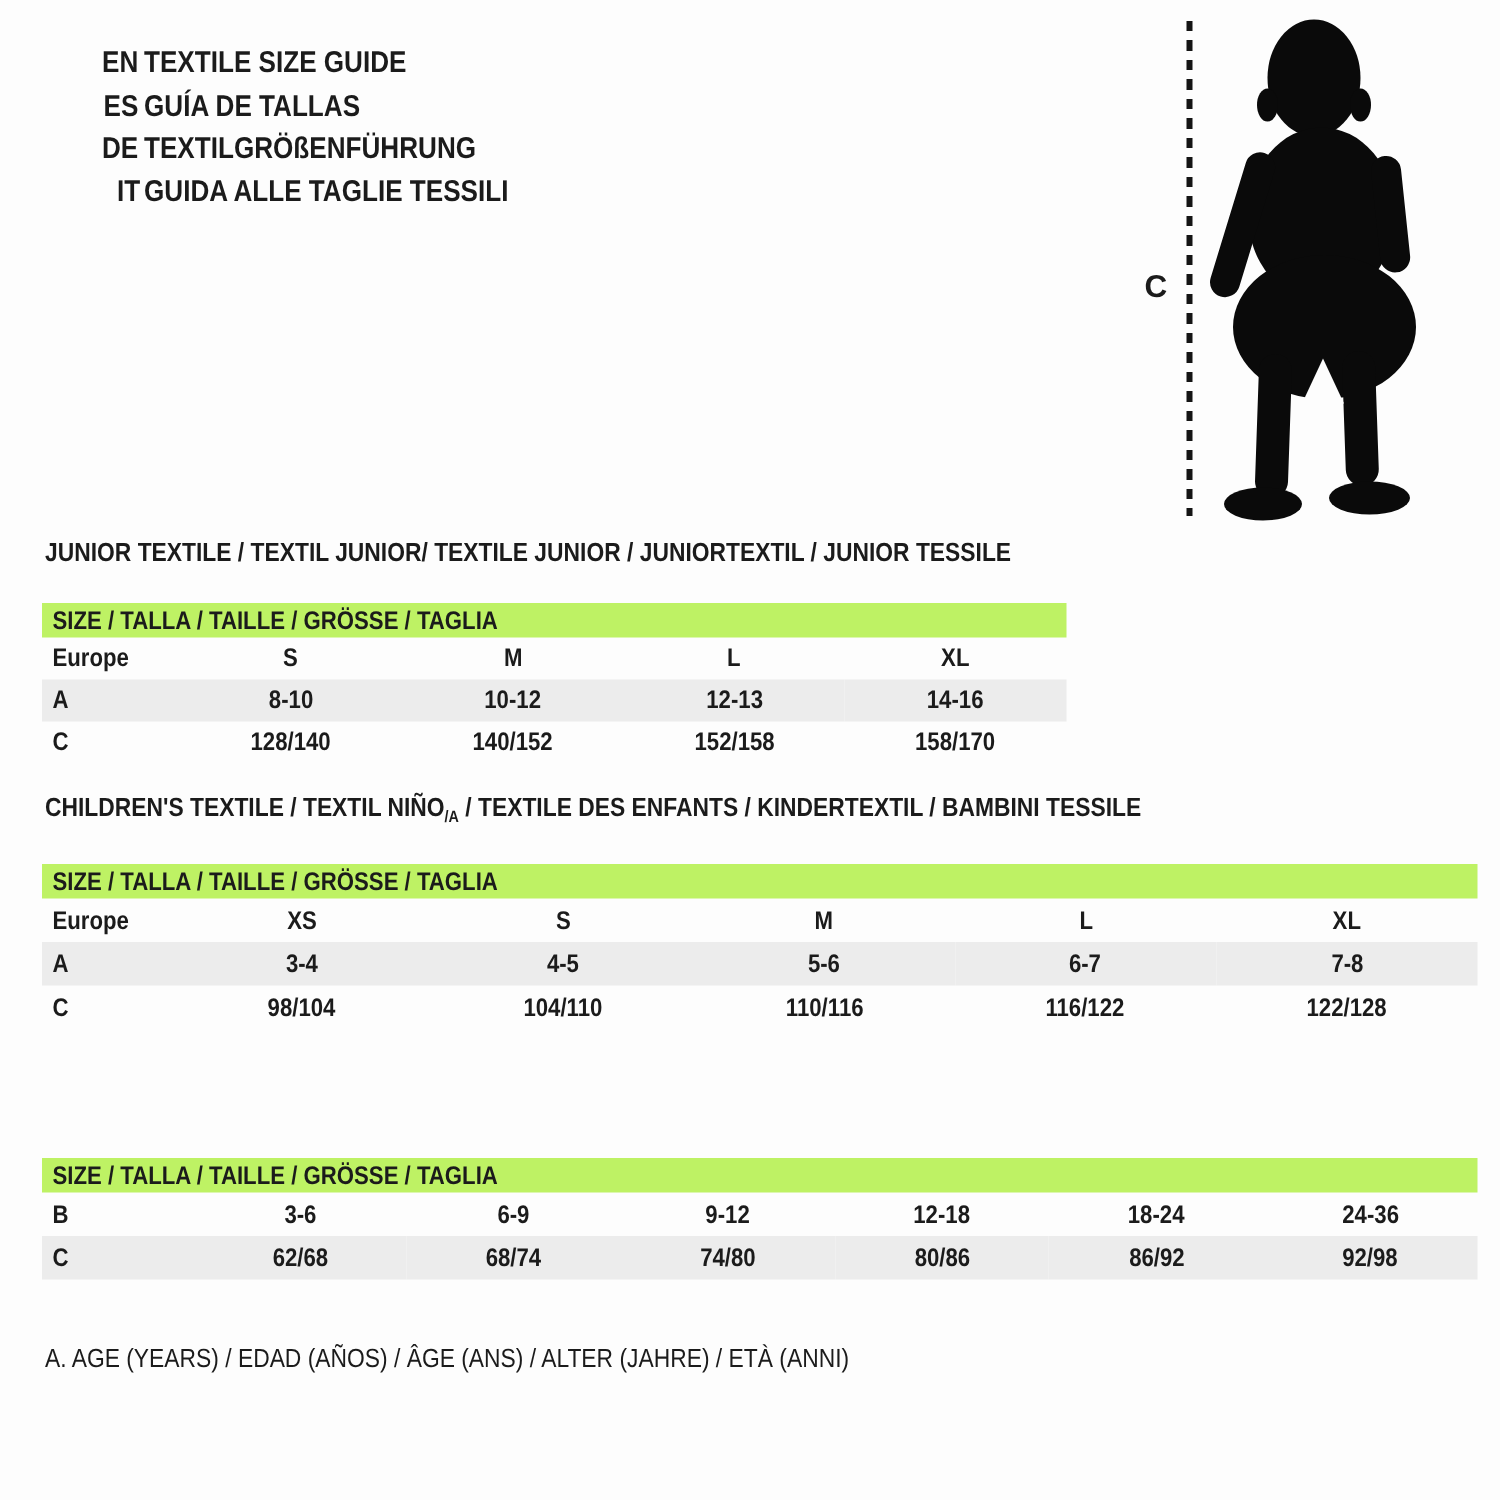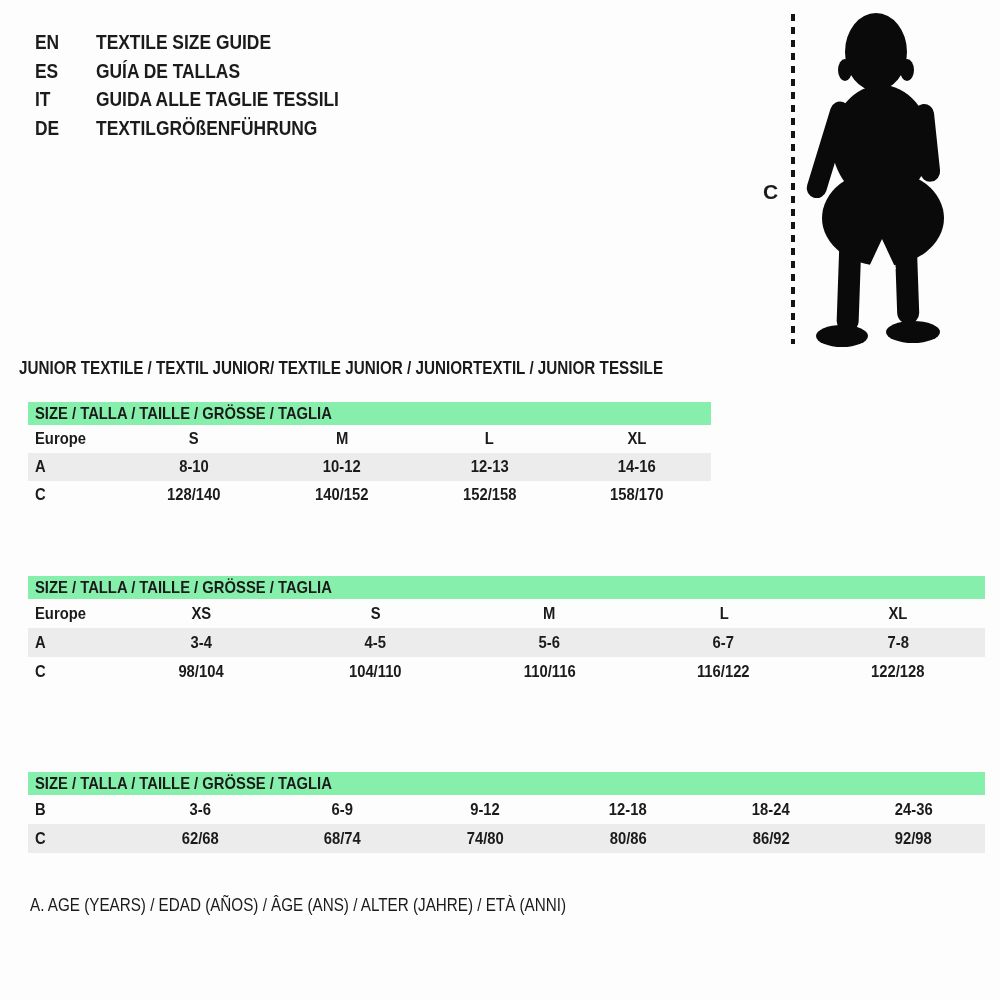--- a/index.html
+++ b/index.html
@@ -4,34 +4,34 @@
 <style>
   html,body{margin:0;padding:0;}
   body{background:#ffffff;font-family:"Liberation Sans",sans-serif;}
   .canvas{position:relative;width:1000px;height:1000px;background:#fdfdfd;overflow:hidden;color:#1b1b1b;}
   .t,.tl{display:inline-block;transform:scaleX(0.87);white-space:nowrap;}
   .t{transform-origin:50% 50%;}
   .tl{transform-origin:0 50%;}
   
   .lang-list{position:absolute;left:35px;top:28px;font-size:20px;font-weight:700;}
   .lang-row{display:flex;line-height:28.5px;}
-  .lang-code{flex:0 0 61px;}
+  .lang-code{flex:0 0 61px;text-align:right;}
   
   .fig{position:absolute;left:755px;top:0;width:245px;height:360px;}
   .dotline{position:absolute;left:36px;top:14px;width:4px;height:330px;
     background:repeating-linear-gradient(to bottom,#141414 0 7px,transparent 7px 13px);}
   .clabel{position:absolute;left:8px;top:180px;font-size:21px;font-weight:700;}
   .babysvg{position:absolute;left:45px;top:6px;}
   
-  .sec-title{position:absolute;left:19px;font-size:17.5px;font-weight:700;line-height:18px;}
+  .sec-title{position:absolute;left:30px;font-size:17.5px;font-weight:700;line-height:18px;}
   .sec-title.two{line-height:29px;}
   sub{font-size:11px;vertical-align:-4px;}
   
   .size-table{position:absolute;}
-  .size-hdr{height:23px;background:#86efac;display:flex;align-items:center;padding-left:7px;
+  .size-hdr{height:23px;background:#bef264;display:flex;align-items:center;padding-left:7px;
     font-size:17px;font-weight:700;box-sizing:border-box;}
   table{border-collapse:collapse;width:100%;table-layout:fixed;font-size:17px;font-weight:700;}
   td{padding:0;text-align:center;vertical-align:middle;margin-top:13px;}
   td.lbl{text-align:left;padding-left:7px;}
   tr{height:28px;}
   .r29 tr{height:29px;}
   tr.shade{background:#ececec;}
   
   .notes{position:absolute;left:30px;top:891px;font-size:17.5px;font-weight:400;line-height:29px;}
 </style>
@@ -43,26 +43,26 @@
   <div class="lang-list">
     <div class="lang-row">
       <span class="lang-code"><span class="tl">EN</span></span>
       <span class="tl">TEXTILE SIZE GUIDE</span>
     </div>
     <div class="lang-row">
       <span class="lang-code"><span class="tl">ES</span></span>
       <span class="tl">GUÍA DE TALLAS</span>
     </div>
     <div class="lang-row">
+      <span class="lang-code"><span class="tl">DE</span></span>
+      <span class="tl">TEXTILGRÖßENFÜHRUNG</span>
+    </div>
+    <div class="lang-row">
       <span class="lang-code"><span class="tl">IT</span></span>
       <span class="tl">GUIDA ALLE TAGLIE TESSILI</span>
-    </div>
-    <div class="lang-row">
-      <span class="lang-code"><span class="tl">DE</span></span>
-      <span class="tl">TEXTILGRÖßENFÜHRUNG</span>
     </div>
   </div>
 
   <div class="fig">
     <span class="clabel">C</span>
     <div class="dotline"></div>
     <svg class="babysvg" width="160" height="345" viewBox="0 0 160 345">
       <g fill="#0a0a0a">
         <ellipse cx="76" cy="46" rx="31" ry="39"></ellipse>
         <ellipse cx="45" cy="64" rx="7" ry="11"></ellipse>
@@ -114,20 +114,23 @@
         <td class="lbl"><span class="tl">C</span></td>
         <td><span class="t">128/140</span></td>
         <td><span class="t">140/152</span></td>
         <td><span class="t">152/158</span></td>
         <td><span class="t">158/170</span></td>
       </tr>
       </tbody>
     </table>
   </div>
 
+  <div class="sec-title" style="top:529px;">
+    <span class="tl"><span>CHILDREN'S TEXTILE / TEXTIL NIÑO</span><sub>/A</sub><span> / TEXTILE DES ENFANTS / KINDERTEXTIL / BAMBINI TESSILE</span></span>
+  </div>
   <div class="size-table r29" style="left:28px;top:576px;width:957px;">
     <div class="size-hdr">
       <span class="tl">SIZE / TALLA / TAILLE / GRÖSSE / TAGLIA</span>
     </div>
     <table>
       <colgroup>
           <col style="width:9%">
           <col style="width:18.2%">
           <col style="width:18.2%">
           <col style="width:18.2%">

